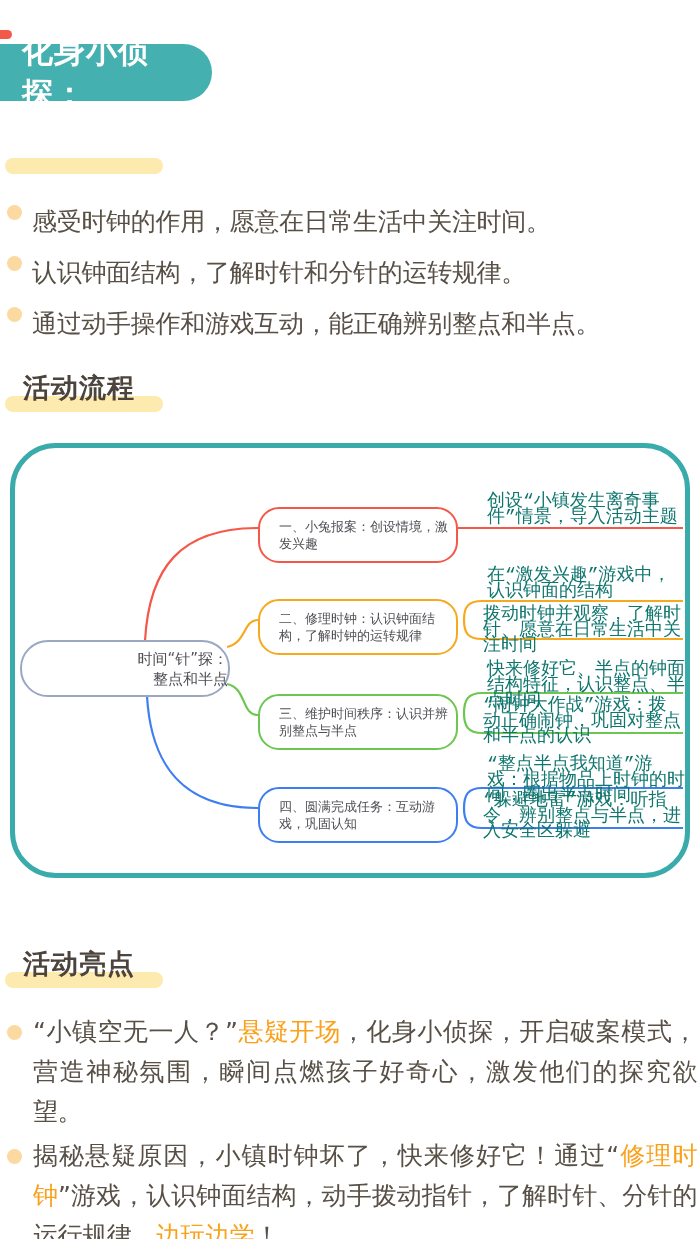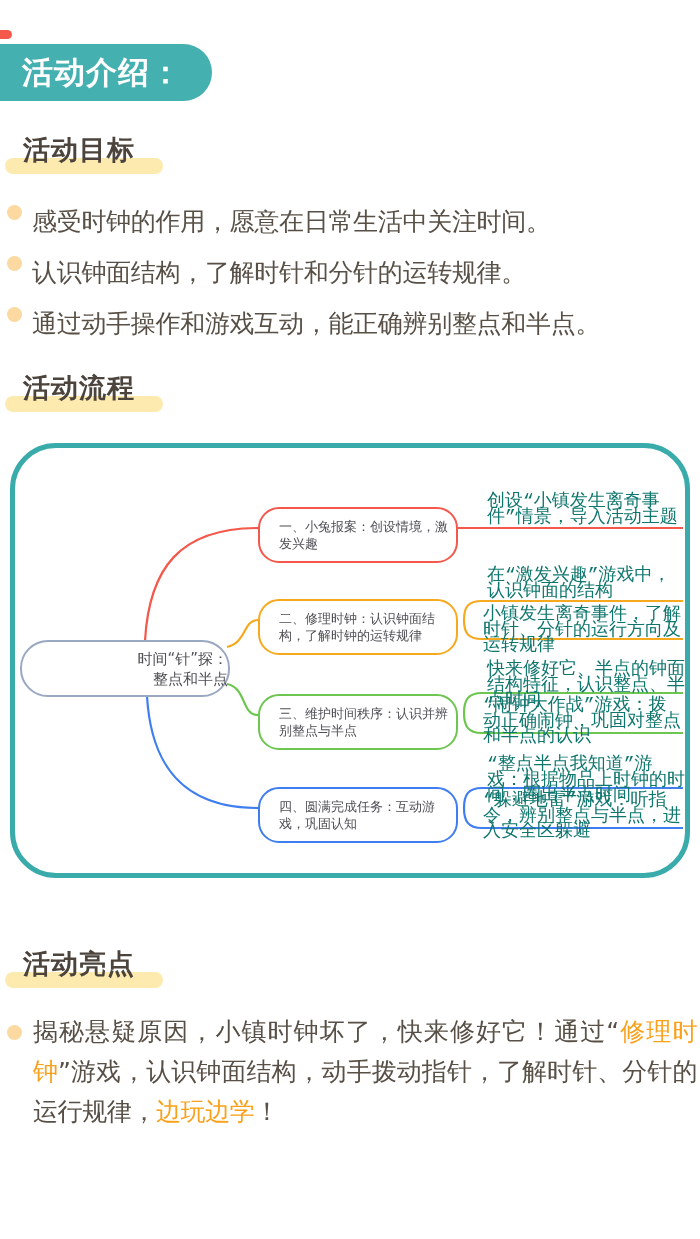--- a/index.html
+++ b/index.html
@@ -61,26 +61,25 @@
   .orange { color:#f9a11b; }
 </style>
 </head>
 <body>
 
 <div id="page">
 
   <div class="sliver"></div>
 
   <div class="badge">
-    <span>活动介绍：</span>
+    <span>化身小侦探：</span>
   </div>
 
   <div class="sec-head" id="head-goals">
     <span class="hl-bar"></span>
-    <span class="txt">活动目标</span>
   </div>
 
   <div class="goals">
     <div class="item">
       <span class="dot"></span>
       <span class="t">感受时钟的作用，愿意在日常生活中关注时间。</span>
     </div>
     <div class="item">
       <span class="dot"></span>
       <span class="t">认识钟面结构，了解时针和分针的运转规律。</span>
@@ -128,32 +127,36 @@
     </div>
     <div class="mm-node mm-branch" id="bnode3" style="border-color: rgb(108, 198, 79);">
       <span>三、维护时间秩序：认识并辨别整点与半点</span>
     </div>
     <div class="mm-node mm-branch" id="bnode4" style="border-color: rgb(62, 126, 240);">
       <span>四、圆满完成任务：互动游戏，巩固认知</span>
     </div>
 
     <div class="mm-sub" id="sub1a">创设“小镇发生离奇事件”情景，导入活动主题</div>
     <div class="mm-sub" id="sub2a">在“激发兴趣”游戏中，认识钟面的结构</div>
-    <div class="mm-sub" id="sub2b">小镇发生离奇事件，了解时针、分针的运行方向及运转规律</div>
+    <div class="mm-sub" id="sub2b">拨动时钟并观察，了解时针、愿意在日常生活中关注时间</div>
     <div class="mm-sub" id="sub3a">快来修好它、半点的钟面结构特征，认识整点、半点时间</div>
     <div class="mm-sub" id="sub3b">“闹钟大作战”游戏：拨动正确闹钟，巩固对整点和半点的认识</div>
     <div class="mm-sub" id="sub4a">“整点半点我知道”游戏：根据物品上时钟的时间，圈出半点时间</div>
     <div class="mm-sub" id="sub4b">“躲避地雷”游戏：听指令，辨别整点与半点，进入安全区躲避</div>
   </div>
 
   <div class="sec-head" id="head-light">
     <span class="hl-bar"></span>
     <span class="txt">活动亮点</span>
   </div>
 
   <div class="lights">
     <div class="item">
       <span class="dot2"></span>
+      <span>“小镇空无一人？”</span><span class="orange">悬疑开场</span><span>，化身小侦探，开启破案模式，营造神秘氛围，瞬间点燃孩子好奇心，激发他们的探究欲望。</span>
+    </div>
+    <div class="item">
+      <span class="dot2"></span>
       <span>揭秘悬疑原因，小镇时钟坏了，快来修好它！通过“</span><span class="orange">修理时钟</span><span>”游戏，认识钟面结构，动手拨动指针，了解时针、分针的运行规律，</span><span class="orange">边玩边学</span><span>！</span>
     </div>
   </div>
 
 </div>
 
 </body></html>

